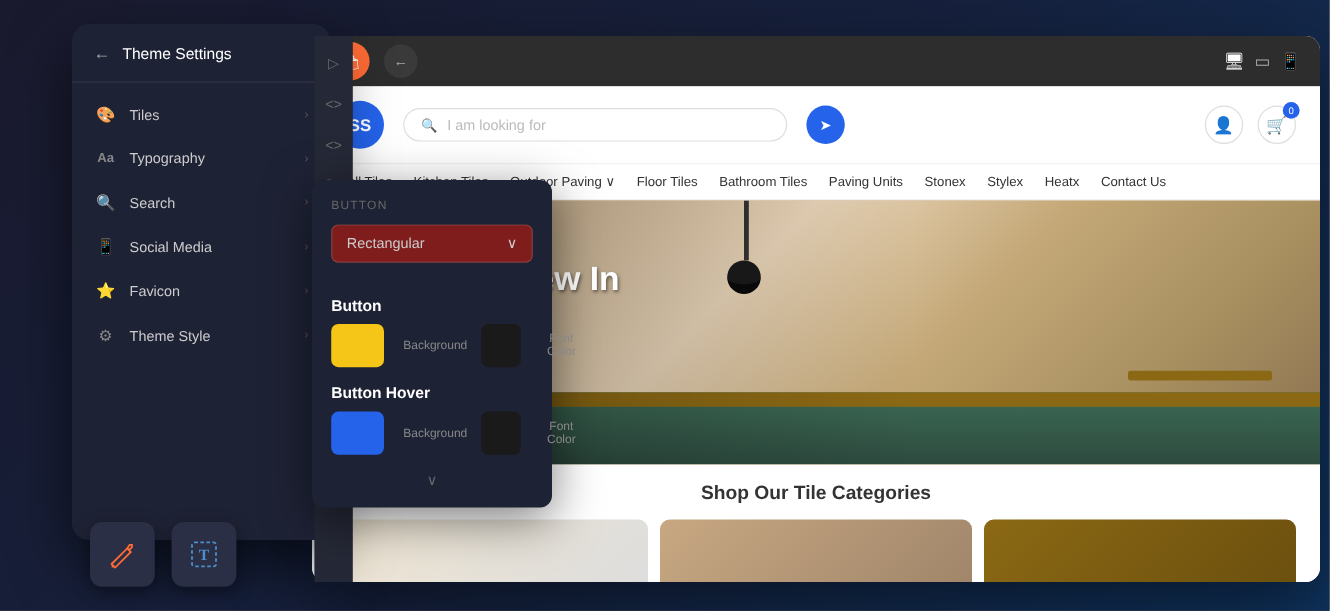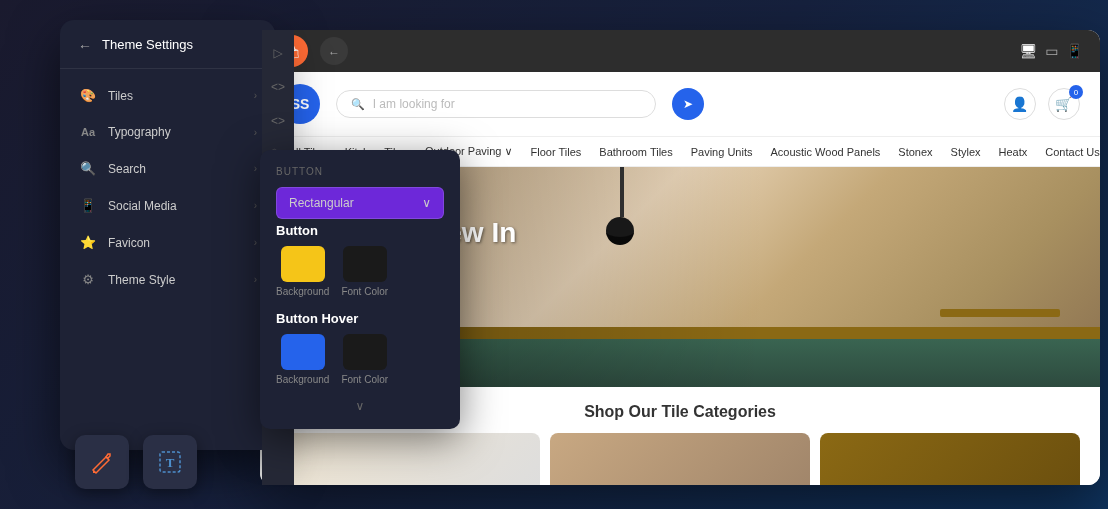--- a/index.html
+++ b/index.html
@@ -326,30 +326,30 @@
     }
 
     .btn-panel-label {
       font-size: 13px;
       font-weight: 600;
       color: white;
       margin-bottom: 8px;
     }
 
     .btn-panel-dropdown {
-      background: #6d28d9;
+      background: #7f1d1d;
       border: 1px solid rgba(255,255,255,0.15);
       border-radius: 6px;
       padding: 8px 12px;
       color: #ccc;
       font-size: 12px;
       display: flex;
       justify-content: space-between;
       align-items: center;
-      margin-bottom: 4px;
+      margin-bottom: 28px;
       cursor: pointer;
     }
 
     .color-group {
       margin-bottom: 14px;
     }
 
     .color-group-label {
       font-size: 13px;
       font-weight: 600;
@@ -358,23 +358,23 @@
     }
 
     .color-swatches {
       display: flex;
       gap: 12px;
       align-items: flex-start;
     }
 
     .color-swatch-wrap {
       display: flex;
-      flex-direction: column;
-      align-items: center;
-      gap: 4px;
+      flex-direction: row;
+      align-items: center;
+      gap: 16px;
     }
 
     .color-swatch {
       width: 44px;
       height: 36px;
       border-radius: 6px;
       cursor: pointer;
     }
 
     .swatch-label {
@@ -519,21 +519,20 @@
     </div>
   </div>
 
   <div class="site-nav">
     <span class="site-nav-item">Wall Tiles</span>
     <span class="site-nav-item">Kitchen Tiles</span>
     <span class="site-nav-item">Outdoor Paving ∨</span>
     <span class="site-nav-item">Floor Tiles</span>
     <span class="site-nav-item">Bathroom Tiles</span>
     <span class="site-nav-item">Paving Units</span>
-    <span class="site-nav-item">Acoustic Wood Panels</span>
     <span class="site-nav-item">Stonex</span>
     <span class="site-nav-item">Stylex</span>
     <span class="site-nav-item">Heatx</span>
     <span class="site-nav-item">Contact Us</span>
   </div>
 
   <div class="site-hero">
     <div class="tile-pattern"></div>
     <div style="position:absolute;inset:0;background:linear-gradient(135deg, #c8b090 0%, #d4bc9a 20%, #e8d4b8 40%, #c4a878 60%, #a89060 80%, #8a7050 100%);"></div>
 

